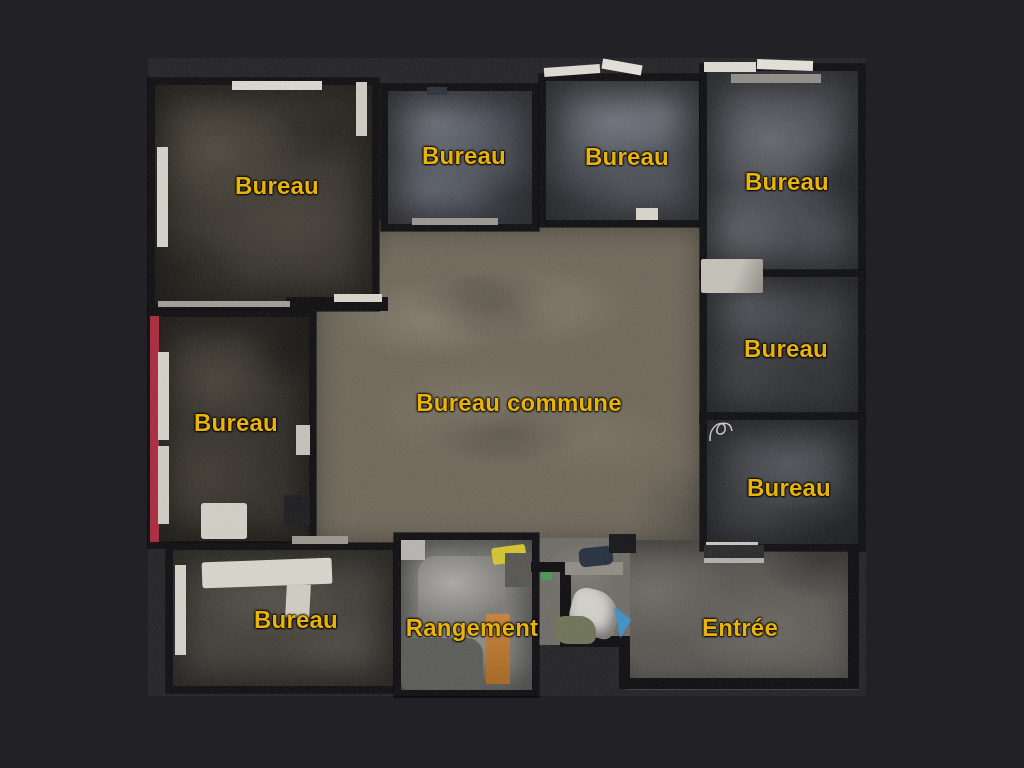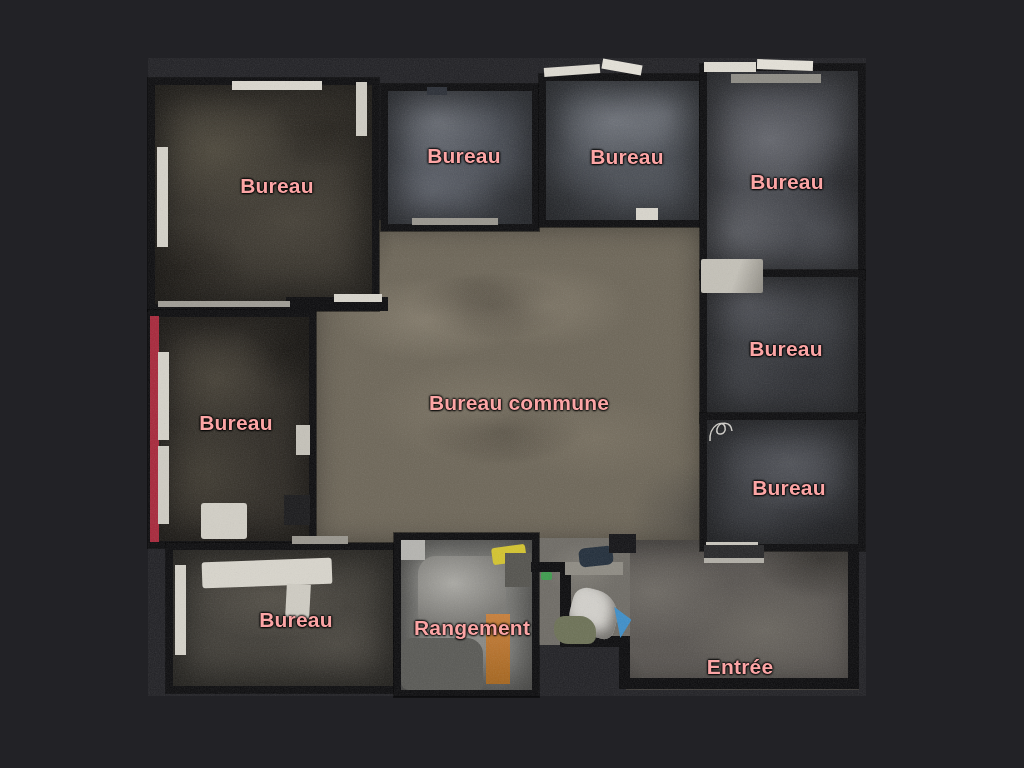--- a/index.html
+++ b/index.html
@@ -69,21 +69,21 @@
     radial-gradient(110px 60px at 45% 35%, rgba(100,95,85,.5), transparent 70%),
     radial-gradient(90px 50px at 75% 70%, rgba(90,86,78,.4), transparent 72%),
     #43403a;}
   .floor-rang{background:
     radial-gradient(60px 50px at 30% 25%, rgba(180,179,174,.55), transparent 70%),
     radial-gradient(70px 60px at 70% 45%, rgba(120,120,116,.5), transparent 72%),
     radial-gradient(80px 50px at 35% 88%, rgba(80,80,76,.6), transparent 70%),
     #8c8c88;}
 
   
-  .lbl{color:#fca5a5;font-weight:bold;font-size:21px;letter-spacing:.2px;white-space:nowrap;
+  .lbl{color:#eab308;font-weight:bold;font-size:24px;letter-spacing:.2px;white-space:nowrap;
        transform:translate(-50%,-50%);z-index:60;
        text-shadow:0 1px 2px rgba(0,0,0,.95),1px 0 2px rgba(0,0,0,.75),
                    -1px 0 2px rgba(0,0,0,.75),0 -1px 2px rgba(0,0,0,.75);}
   .wallpiece{background:#0c0c0e;z-index:30;}
   .furn{z-index:35;}
   .grain{position:absolute;left:148px;top:58px;z-index:40;pointer-events:none;opacity:.5;}
 </style>
 </head>
 <body>
 
@@ -170,14 +170,14 @@
   <span class="lbl" style="left:277px;top:186px;">Bureau</span>
   <span class="lbl" style="left:464px;top:156px;">Bureau</span>
   <span class="lbl" style="left:627px;top:157px;">Bureau</span>
   <span class="lbl" style="left:787px;top:182px;">Bureau</span>
   <span class="lbl" style="left:786px;top:349px;">Bureau</span>
   <span class="lbl" style="left:789px;top:488px;">Bureau</span>
   <span class="lbl" style="left:236px;top:423px;">Bureau</span>
   <span class="lbl" style="left:519px;top:403px;">Bureau commune</span>
   <span class="lbl" style="left:296px;top:620px;">Bureau</span>
   <span class="lbl" style="left:472px;top:628px;">Rangement</span>
-  <span class="lbl" style="left:740px;top:628px;margin-top:39px;">Entrée</span>
+  <span class="lbl" style="left:740px;top:628px;">Entrée</span>
 </div>
 
 </body></html>

